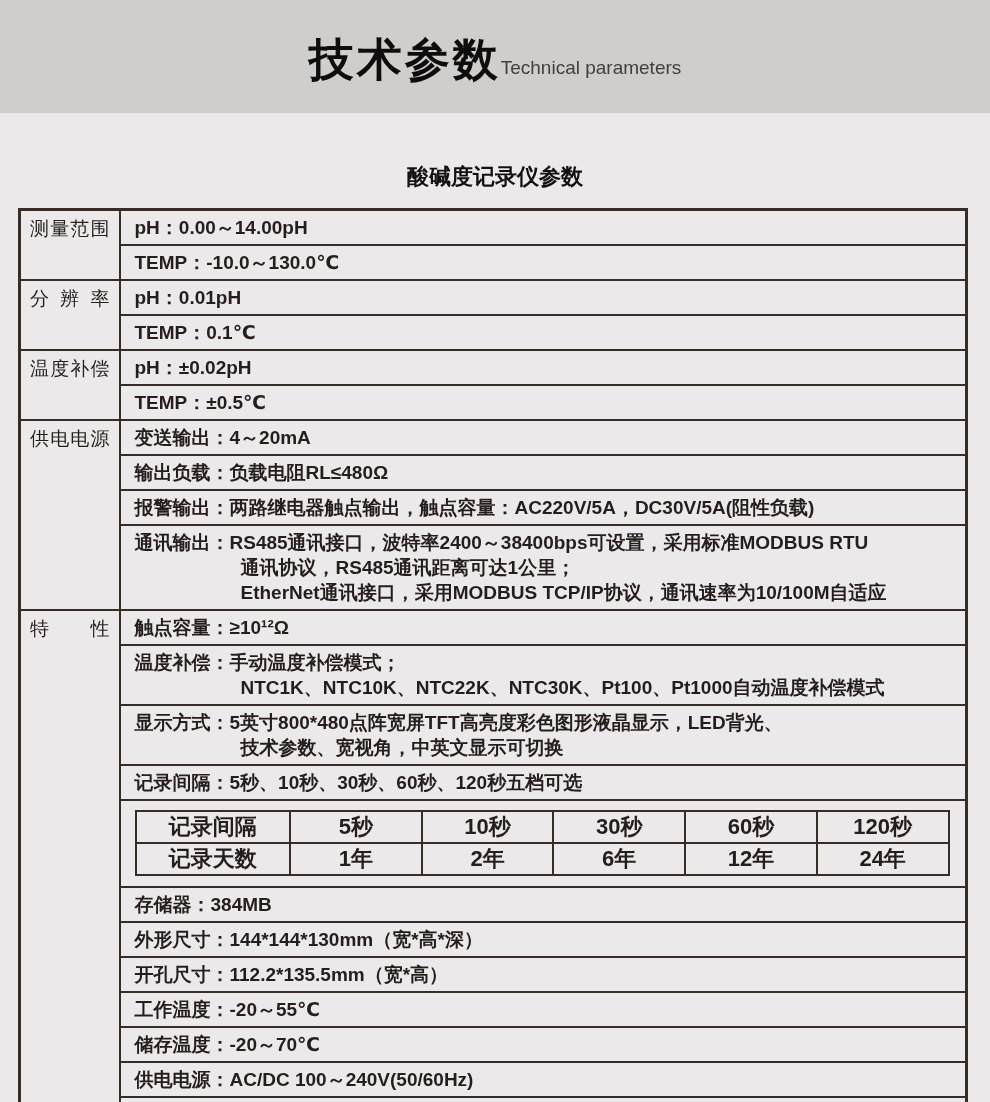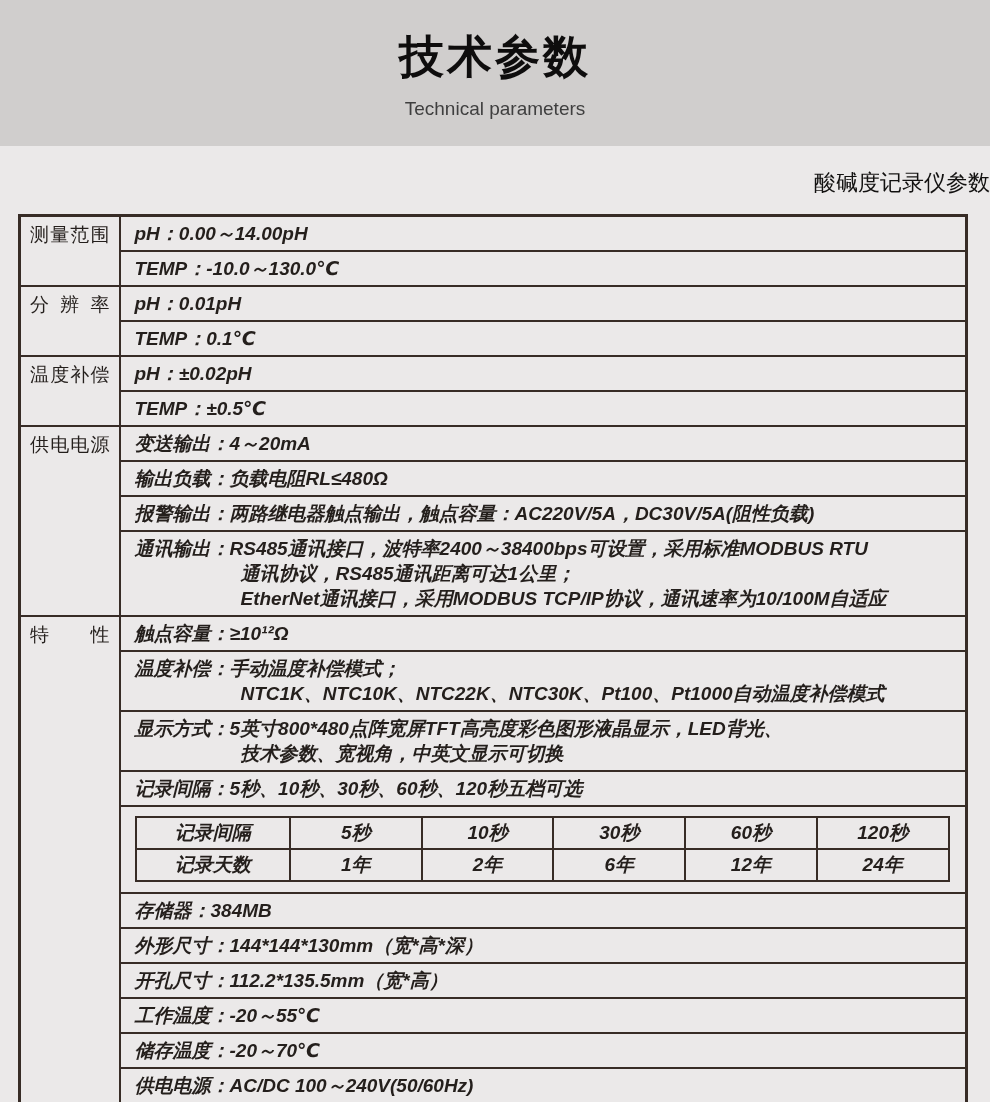--- a/index.html
+++ b/index.html
@@ -12,43 +12,43 @@
   *{box-sizing:border-box;margin:0;padding:0;}
   html,body{width:990px;}
   body{
     height:1102px;
     background:var(--page-bg);
     font-family:"Liberation Sans","DejaVu Sans",sans-serif;
     color:var(--text);
     overflow:hidden;
   }
   .banner{
-    height:146px;
+    height:113px;
     background:var(--banner-bg);
-    display:flex;flex-direction:column;align-items:center;justify-content:center;
+    display:flex;flex-direction:row;align-items:center;justify-content:center;
     padding-top:6px;
   }
   .banner h1{
     font-size:45px;
     font-weight:700;
     color:#0e0d0d;
     letter-spacing:3px;
     line-height:1.1;
   }
   .banner .subtitle{
     font-size:19px;
     color:var(--subtitle);
     margin-top:17px;
   }
   .section-title{
-    text-align:right;
+    text-align:center;
     font-size:22px;
-    font-weight:400;
+    font-weight:700;
     color:#121110;
-    margin-top:22px;
+    margin-top:49px;
     margin-bottom:16px;
   }
   table.spec{
     border-collapse:collapse;
     width:950px;
     margin:0 20px 0 18px;
     table-layout:fixed;
   }
   table.spec,table.spec th,table.spec td{
     border:2px solid var(--border);
@@ -64,35 +64,34 @@
     text-align:justify;
     text-align-last:justify;
   }
   table.spec td{
     font-size:19px;
     font-weight:600;
     padding:4px 6px 4px 14px;
     line-height:25px;
     text-align:left;
     vertical-align:middle;
-    font-style:italic;
   }
   .indent{padding-left:106px;}
   table.record{
     border-collapse:collapse;
     width:815px;
     margin:5px 0 6px 0;
     table-layout:fixed;
   }
   table.record,table.record td{border:2px solid var(--border);}
   table.record td{
     text-align:center;
     padding:2px 0;
     line-height:26px;
-    font-size:19px;
+    font-size:22px;
     font-weight:600;
   }
   table.record col.rc0{width:19%;}
 </style>
 </head>
 <body>
 
 <header class="banner">
   <h1>技术参数</h1>
   <div class="subtitle">Technical parameters</div>

